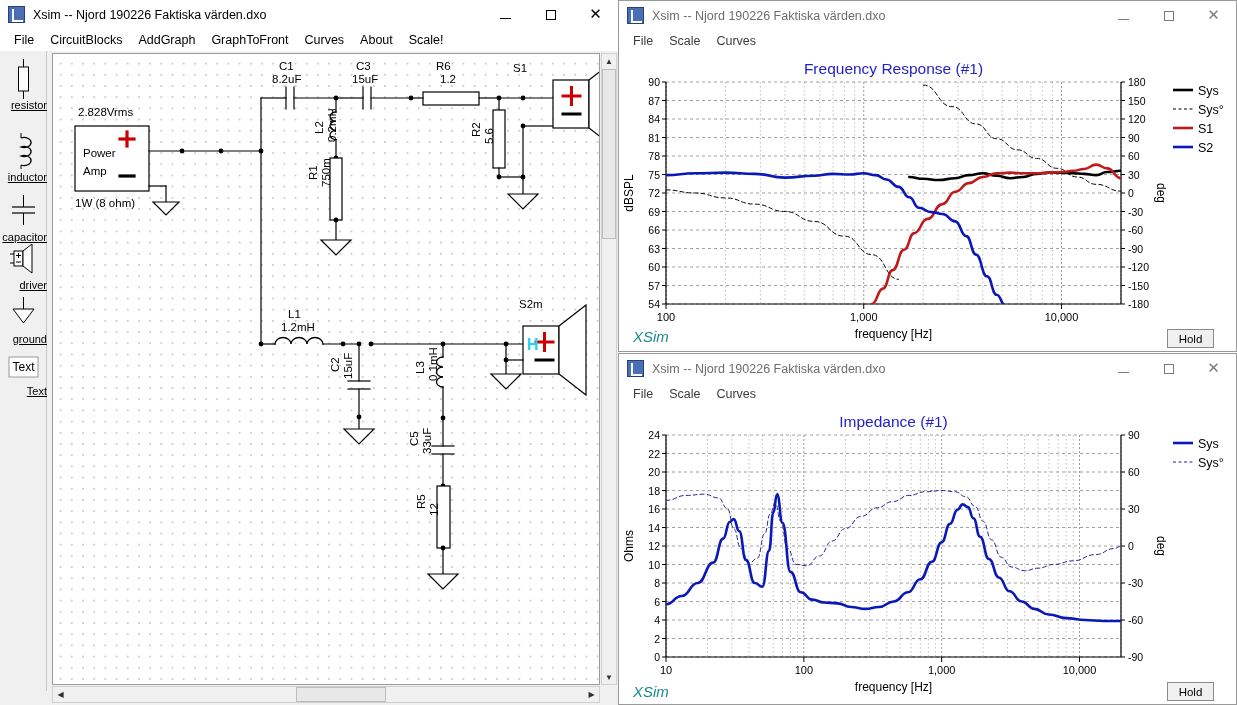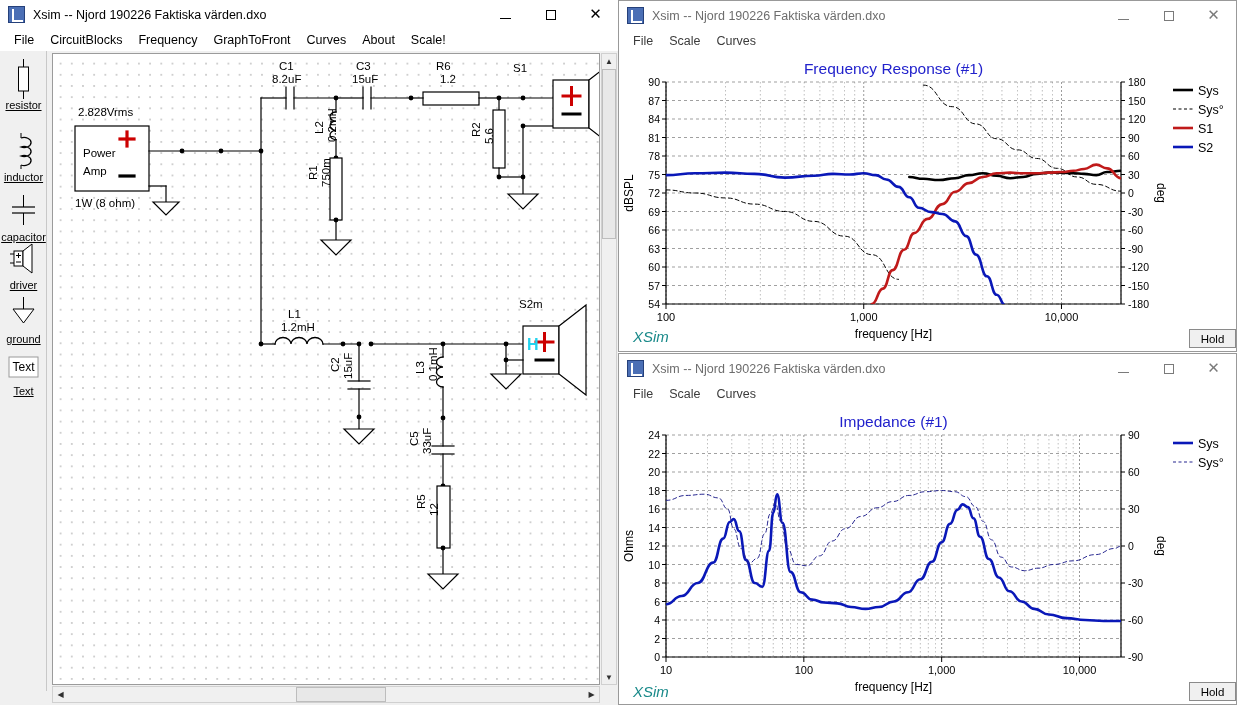--- a/index.html
+++ b/index.html
@@ -37,21 +37,21 @@
   .menubar .mi { font-size:12.5px; color:#000; padding:2px 8px; white-space:nowrap; }
   .menubar.inactive .mi { color:#3b3b3b; }
 
   
   #mainwin { left:0; top:0; width:618px; height:705px; background:#f0f0f0; border:none; }
   #mainwin .titlebar { background:#ffffff; }
   .main-body { position:absolute; left:0; top:51px; width:618px; height:654px; background:#f0f0f0; }
 
   .palette { position:absolute; left:0; top:0; width:47px; height:640px; background:#f0f0f0;
              border-right:1px solid #c8c8c8; }
-  .tool { position:absolute; left:0; width:47px; text-align:center; }
+  .tool { position:absolute; left:0; width:47px; text-align:right; }
   .tool .lbl { font-size:11px; color:#000; text-decoration:underline; display:block; }
   .tool .gl { display:block; height:40px; position:relative; }
 
   .canvaswrap { position:absolute; left:48px; top:0; width:570px; height:654px; background:#f0f0f0; }
   .canvas { position:absolute; left:4px; top:2px; width:548px; height:632px;
             background:#ffffff; border:1px solid #9b9b9b; overflow:hidden; }
   .dots { position:absolute; inset:0;
      background-image: radial-gradient(circle, #8a8a8a 0.6px, transparent 0.7px);
      background-size: 11.2px 11.2px; background-position: 2px 4px; }
 
@@ -66,21 +66,21 @@
 
   
   .sch { position:absolute; left:0; top:0; width:548px; height:632px; }
 
   
   #fr { left:618px; top:0; width:619px; height:352px; background:#f0f0f0; border:1px solid #999; }
   #imp { left:618px; top:353px; width:619px; height:352px; background:#f0f0f0; border:1px solid #999; }
   .graph-body { position:absolute; left:0; top:51px; right:0; bottom:0; background:#ffffff; }
   .plotsvg { position:absolute; left:0; top:0; }
   .holdbtn {
-    position:absolute; right:0; bottom:3px; width:47px; height:19px;
+    position:absolute; right:22px; bottom:3px; width:47px; height:19px;
     background:#f0f0f0; border:1px solid #8a8a8a;
     font-size:11.5px; color:#000; display:flex; align-items:center; justify-content:center;
   }
   .xsimmark { position:absolute; font-style:italic; font-weight:normal; font-size:15px; color:#1a8a8a; }
 </style>
 </head>
 <body>
 
 <div class="root">
 
@@ -98,21 +98,21 @@
           </div>
         <div class="wbtn">
             <span class="cls">✕</span>
           </div>
       </div>
     </div>
 
     <div class="menubar">
       <div class="mi">File</div>
       <div class="mi">CircuitBlocks</div>
-      <div class="mi">Frequency</div>
+      <div class="mi">AddGraph</div>
       <div class="mi">GraphToFront</div>
       <div class="mi">Curves</div>
       <div class="mi">About</div>
       <div class="mi">Scale!</div>
     </div>
 
     <div class="main-body">
 
       <div class="palette">
 

